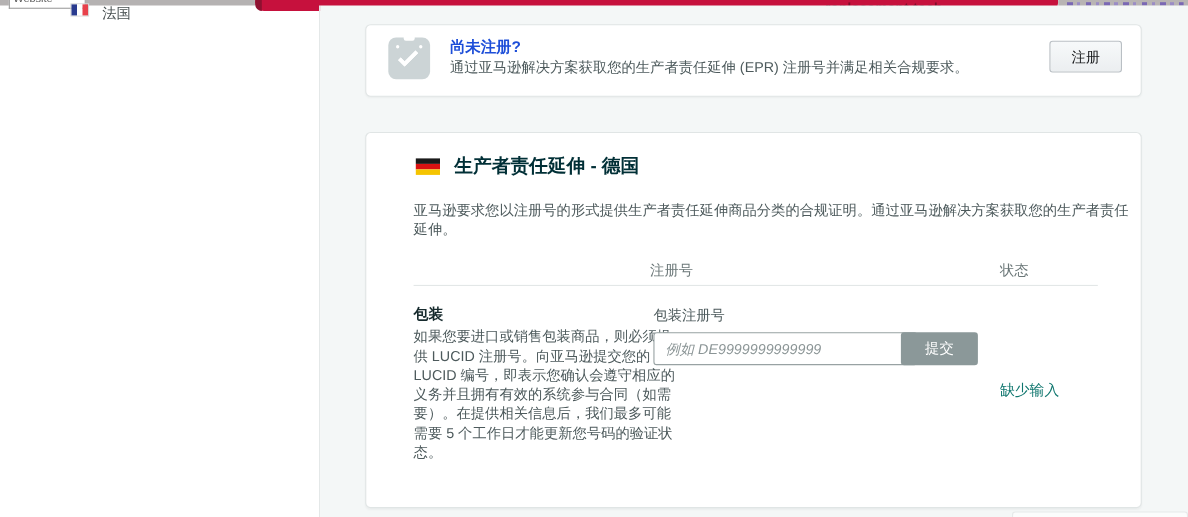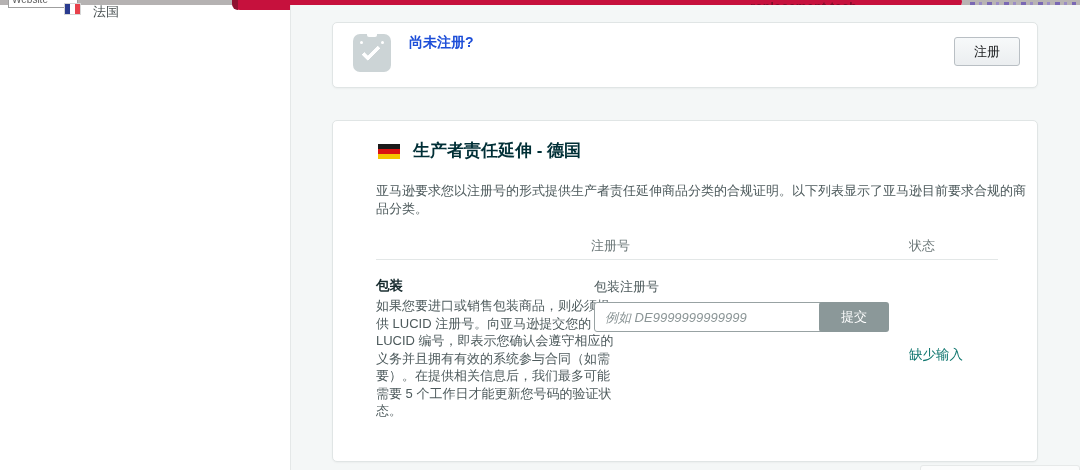--- a/index.html
+++ b/index.html
@@ -106,31 +106,32 @@
   <div class="main-bg"></div>
 
   <div class="card card1">
     <div class="clipboard-icon">
       <span class="tab"></span>
         <span class="dot l"></span>
         <span class="dot r"></span>
         <span class="check"></span>
     </div>
     <div class="card1-title">尚未注册?</div>
+    <div class="card1-desc">通过亚马逊解决方案获取您的生产者责任延伸 (EPR) 注册号并满足相关合规要求。</div>
     <button class="btn-register">注册</button>
   </div>
 
   <div class="card card2">
     <span class="flag-de">
       <i style="background:#1a1a1a"></i>
         <i style="background:#da1212"></i>
         <i style="background:#f5c400"></i>
     </span>
     <div class="card2-title">生产者责任延伸 - 德国</div>
-    <div class="card2-desc">亚马逊要求您以注册号的形式提供生产者责任延伸商品分类的合规证明。以下列表显示了亚马逊目前要求合规的商品分类。</div>
+    <div class="card2-desc">亚马逊要求您以注册号的形式提供生产者责任延伸商品分类的合规证明。通过亚马逊解决方案获取您的生产者责任延伸。</div>
 
     <div class="tbl-head th2">注册号</div>
     <div class="tbl-head th3">状态</div>
     <div class="tbl-rule"></div>
 
     <div>
       <div class="row-cat">包装</div>
       <div class="row-desc">如果您要进口或销售包装商品，则必须提供 LUCID 注册号。向亚马逊提交您的 LUCID 编号，即表示您确认会遵守相应的义务并且拥有有效的系统参与合同（如需要）。在提供相关信息后，我们最多可能需要 5 个工作日才能更新您号码的验证状态。</div>
 
       <div class="fld-label">包装注册号</div>

